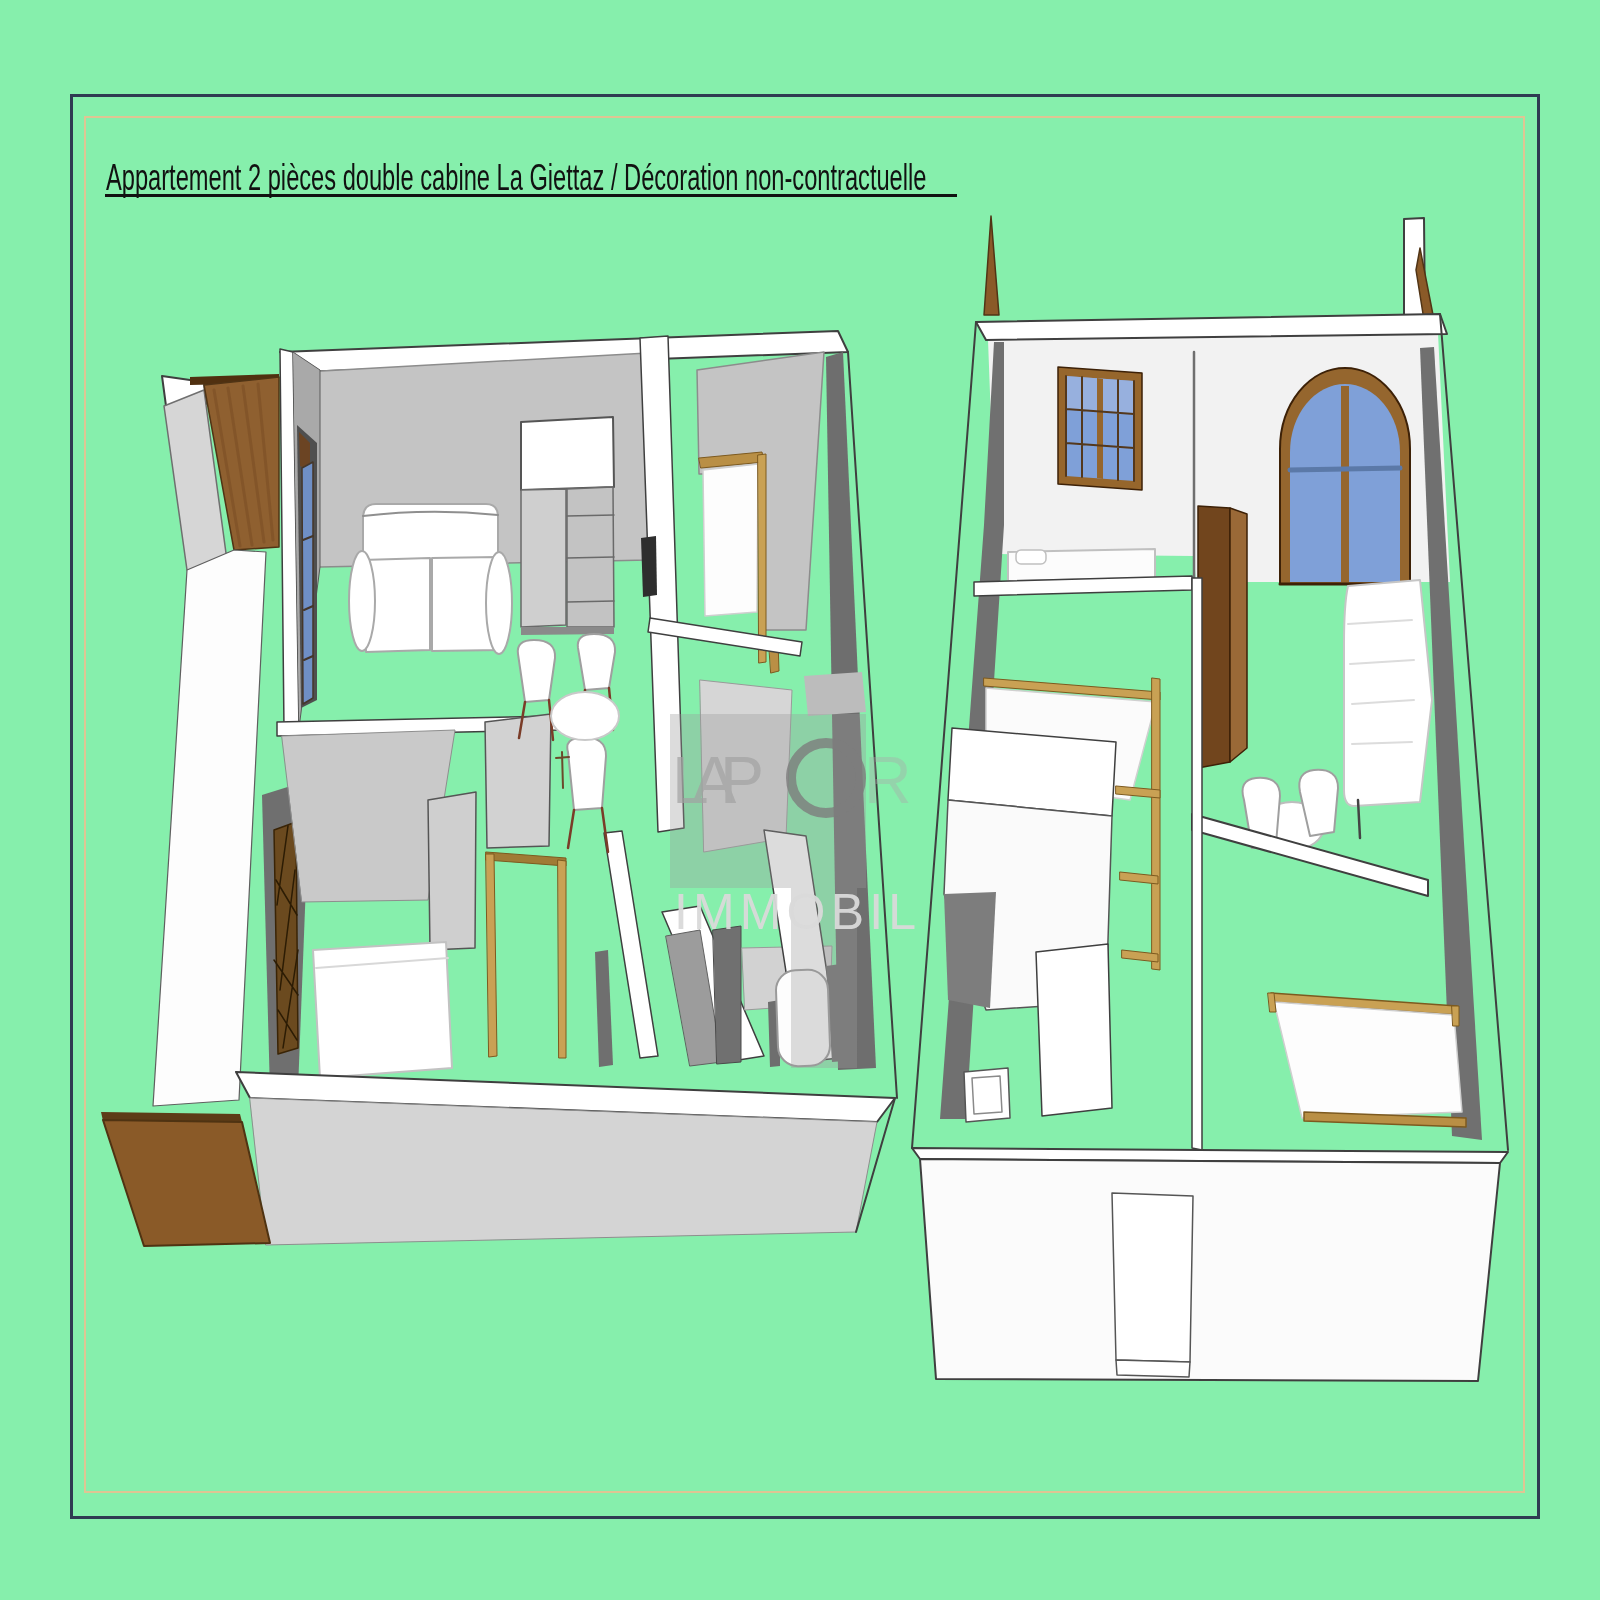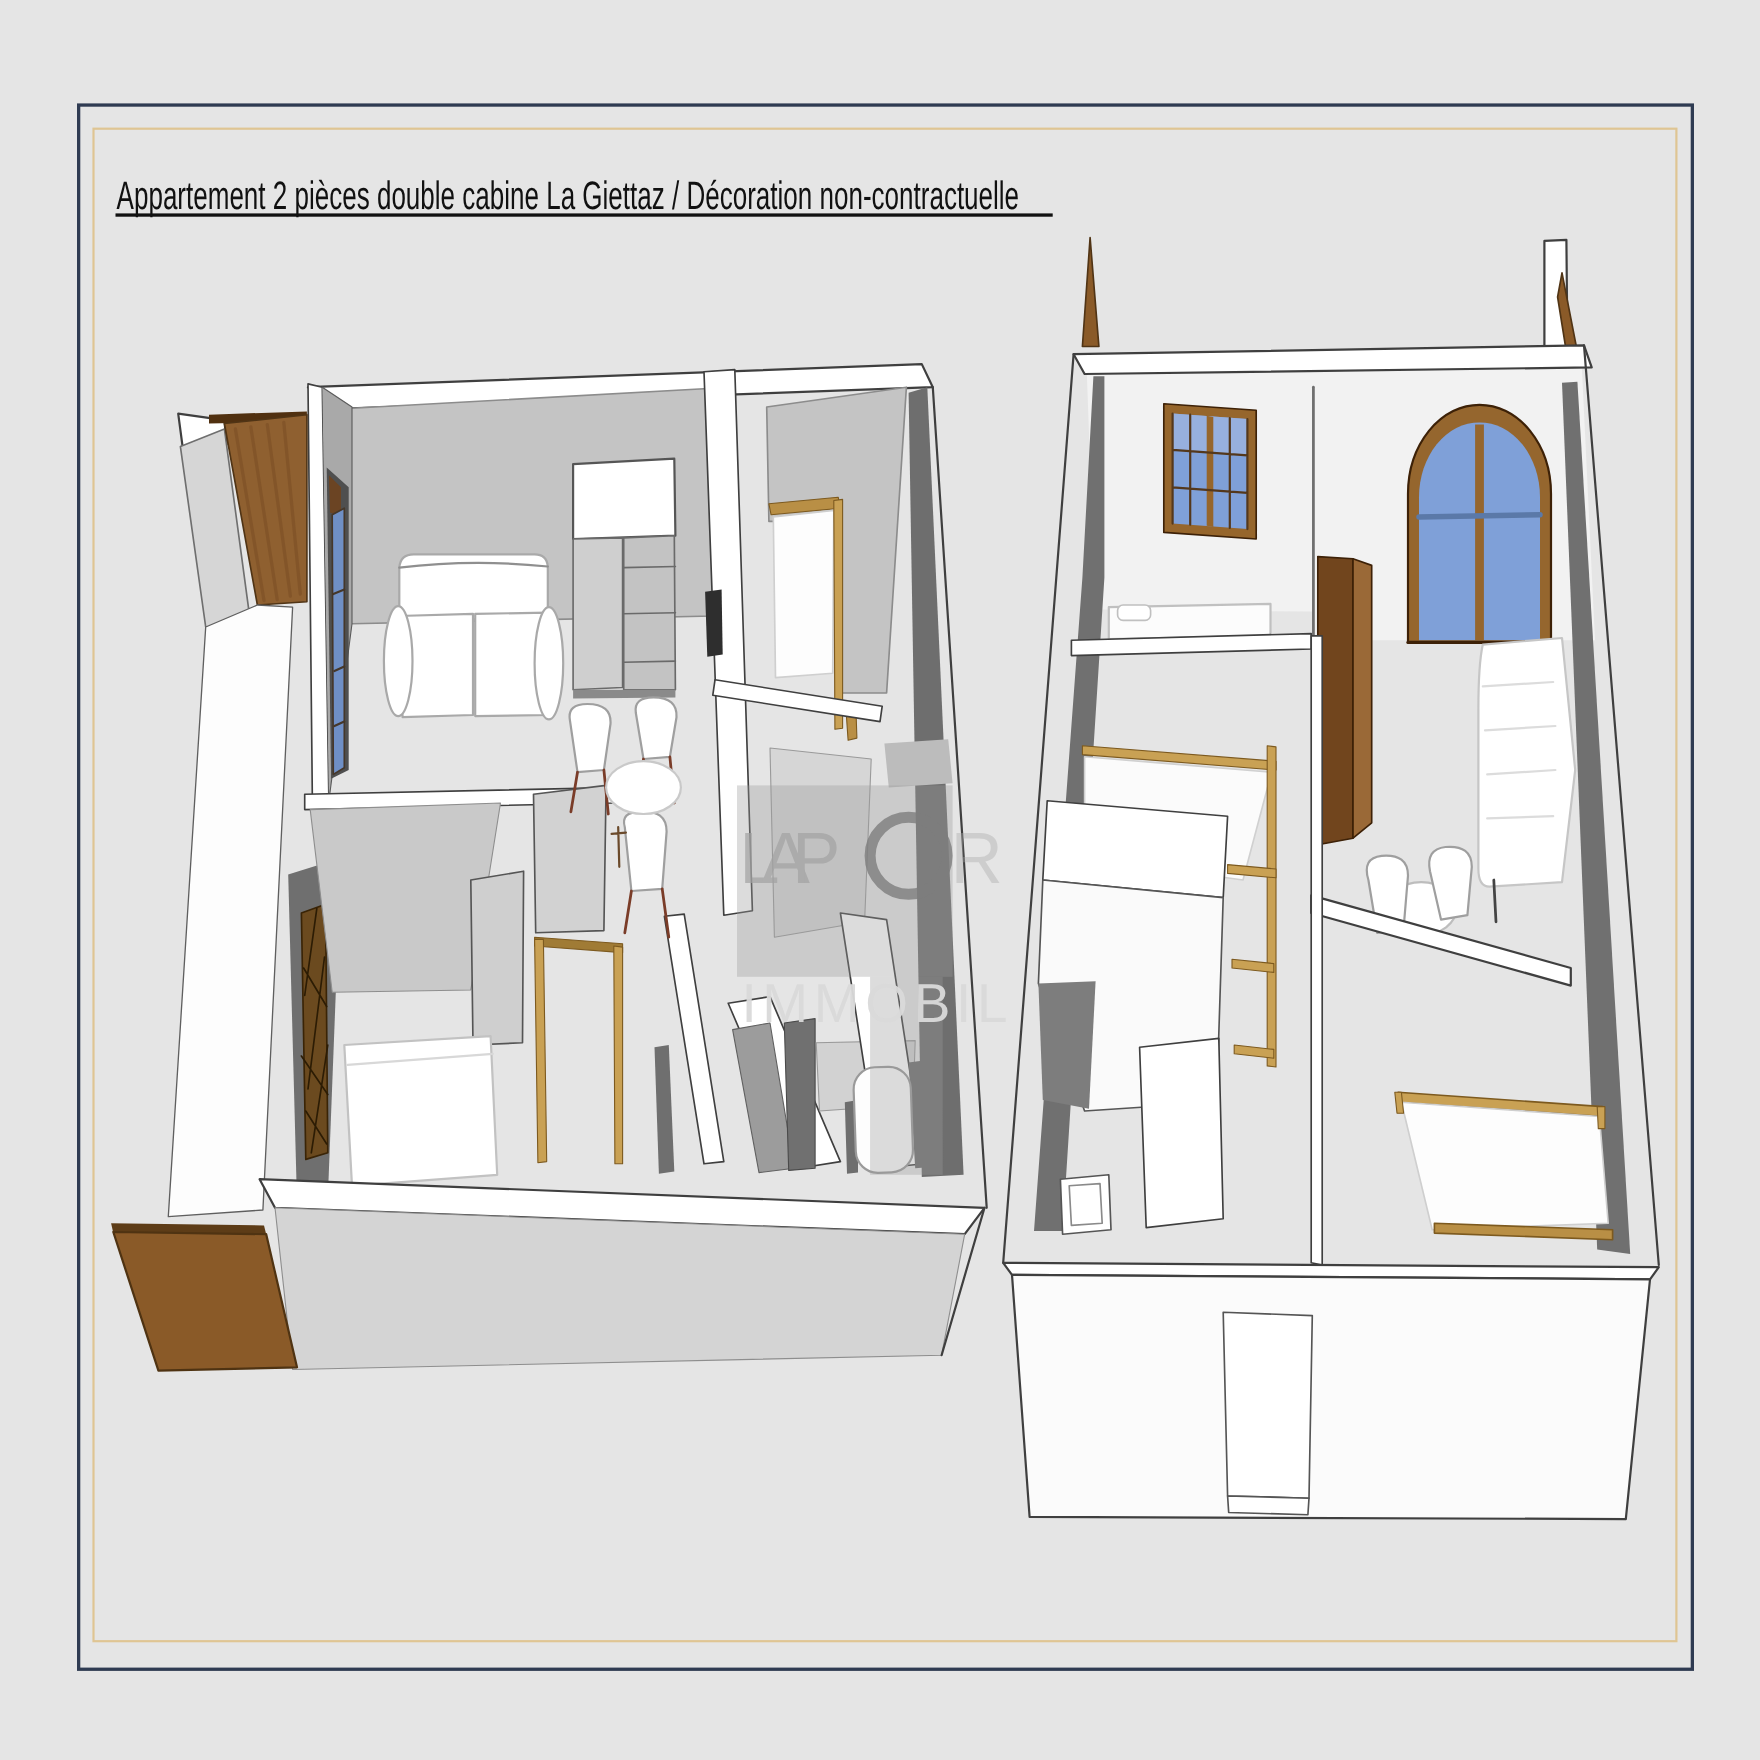--- a/index.html
+++ b/index.html
@@ -1,16 +1,16 @@
 <!DOCTYPE html>
 <html><head>
 <meta charset="utf-8">
 <style>
   html,body{margin:0;padding:0;background:#ffffff;}
-  #page{position:relative;width:1600px;height:1600px;background:#e5e5e5;overflow:hidden;
+  #page{position:relative;width:1600px;height:1600px;background:#86efac;overflow:hidden;
         font-family:"Liberation Sans", sans-serif;}
   #outerb{position:absolute;left:70px;top:94px;width:1464px;height:1419px;border:3px solid #2f3b52;}
   #goldb{position:absolute;left:84px;top:116px;width:1437px;height:1373px;border:2px solid #dfc593;}
   #title{position:absolute;left:106px;top:157px;transform:scaleX(0.657);transform-origin:left top;
          font-size:36px;color:#111;white-space:nowrap;letter-spacing:0px;}
   #uline{position:absolute;left:105px;top:194px;width:852px;height:3px;background:#111;}
 </style>
 </head>
 <body>
 <div id="page">

